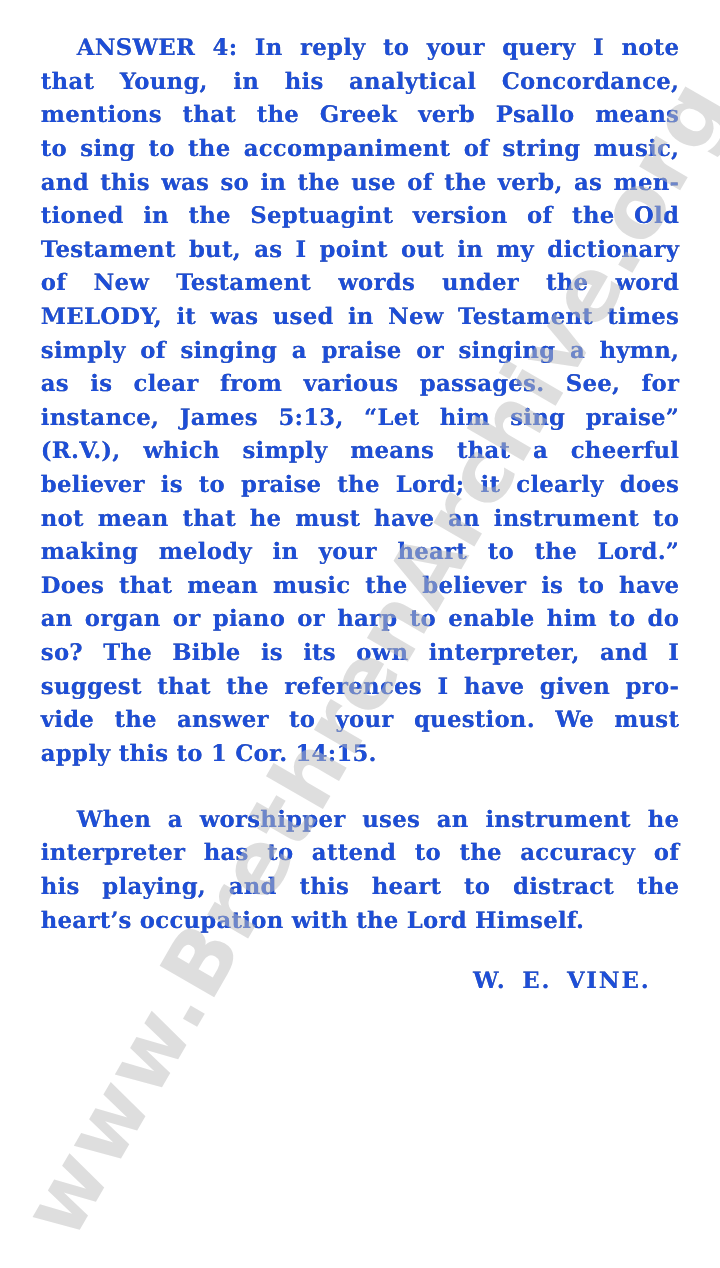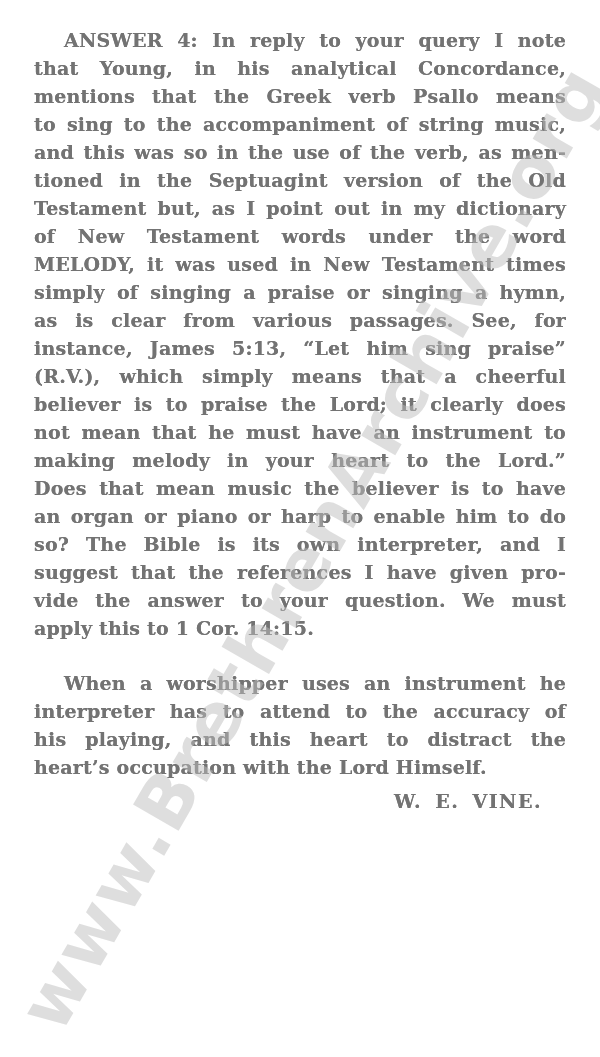--- a/index.html
+++ b/index.html
@@ -36,21 +36,21 @@
     text-shadow: 0 0 0.5px rgba(20,20,20,0.55);
   }
   .text-line.last-line {
     text-align: right;
     text-align-last: left;
   }
   .text-line.first-line {
     text-indent: 30px;
   }
   .signature {
-    margin-top: 6px;
+    margin-top: 22px;
     padding-right: 24px;
     text-align: right;
     text-align-last: right;
     letter-spacing: 1.5px;
     word-spacing: 5px;
     text-shadow: 0 0 0.5px rgba(20,20,20,0.55);
   }
   .watermark {
     position: absolute;
     left: 313px;
@@ -63,21 +63,21 @@
     letter-spacing: 2px;
     white-space: nowrap;
     z-index: 2;
     pointer-events: none;
   }
 </style>
 </head>
 <body>
 
 <div class="page" style="background: rgb(255, 255, 255);">
-  <div class="text-block" style="color: #737373;">
+  <div class="text-block" style="color: #1d4ed8;">
 
   <div class="paragraph">
         <div class="text-line first-line">ANSWER 4:  In reply to your query I note</div>
         <div class="text-line">that Young, in his analytical Concordance,</div>
         <div class="text-line">mentions that the Greek verb Psallo means</div>
         <div class="text-line">to sing to the accompaniment of string music,</div>
         <div class="text-line">and this was so in the use of the verb, as men-</div>
         <div class="text-line">tioned in the Septuagint version of the Old</div>
         <div class="text-line">Testament but, as I point out in my dictionary</div>
         <div class="text-line">of New Testament words under the word</div>

